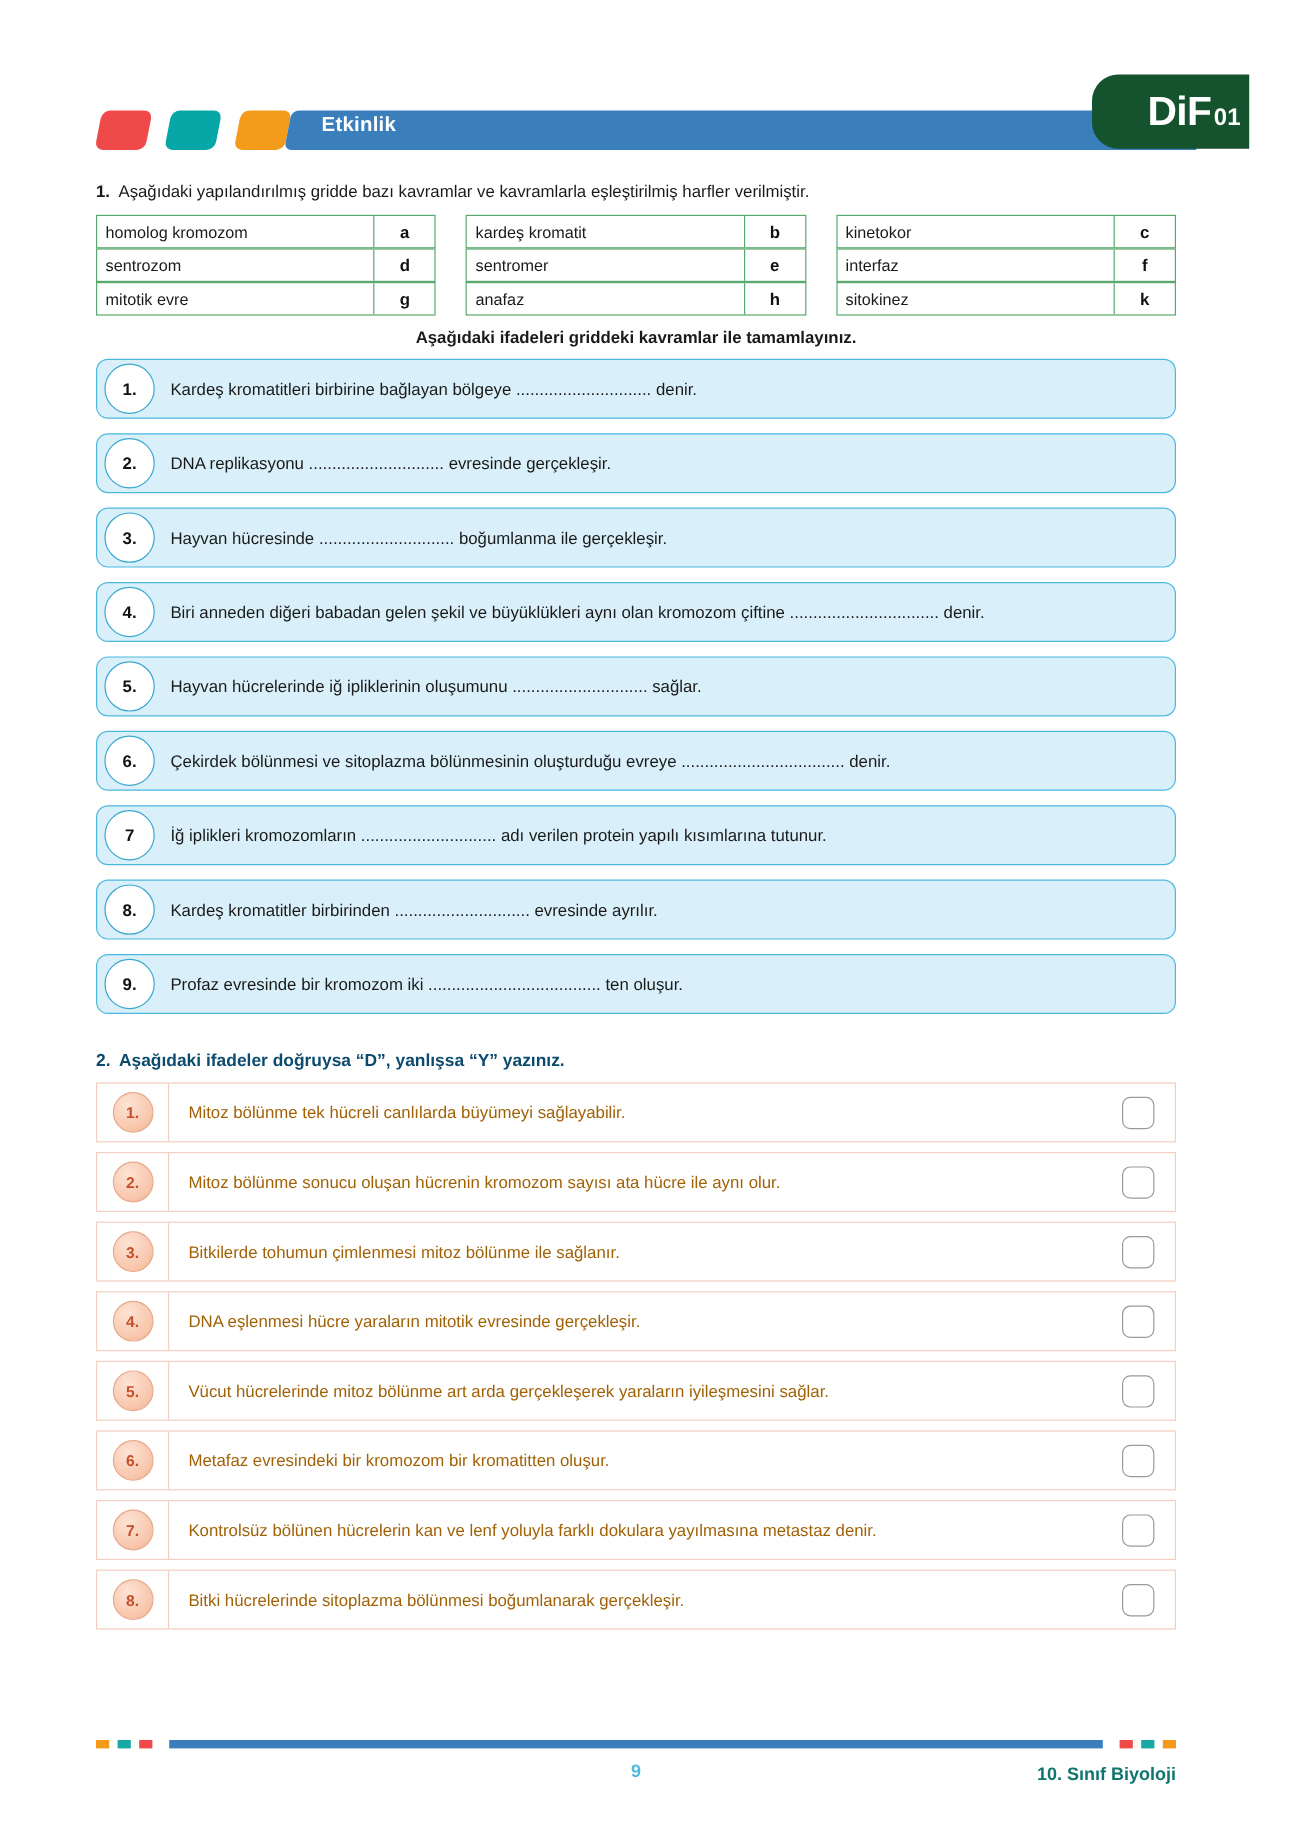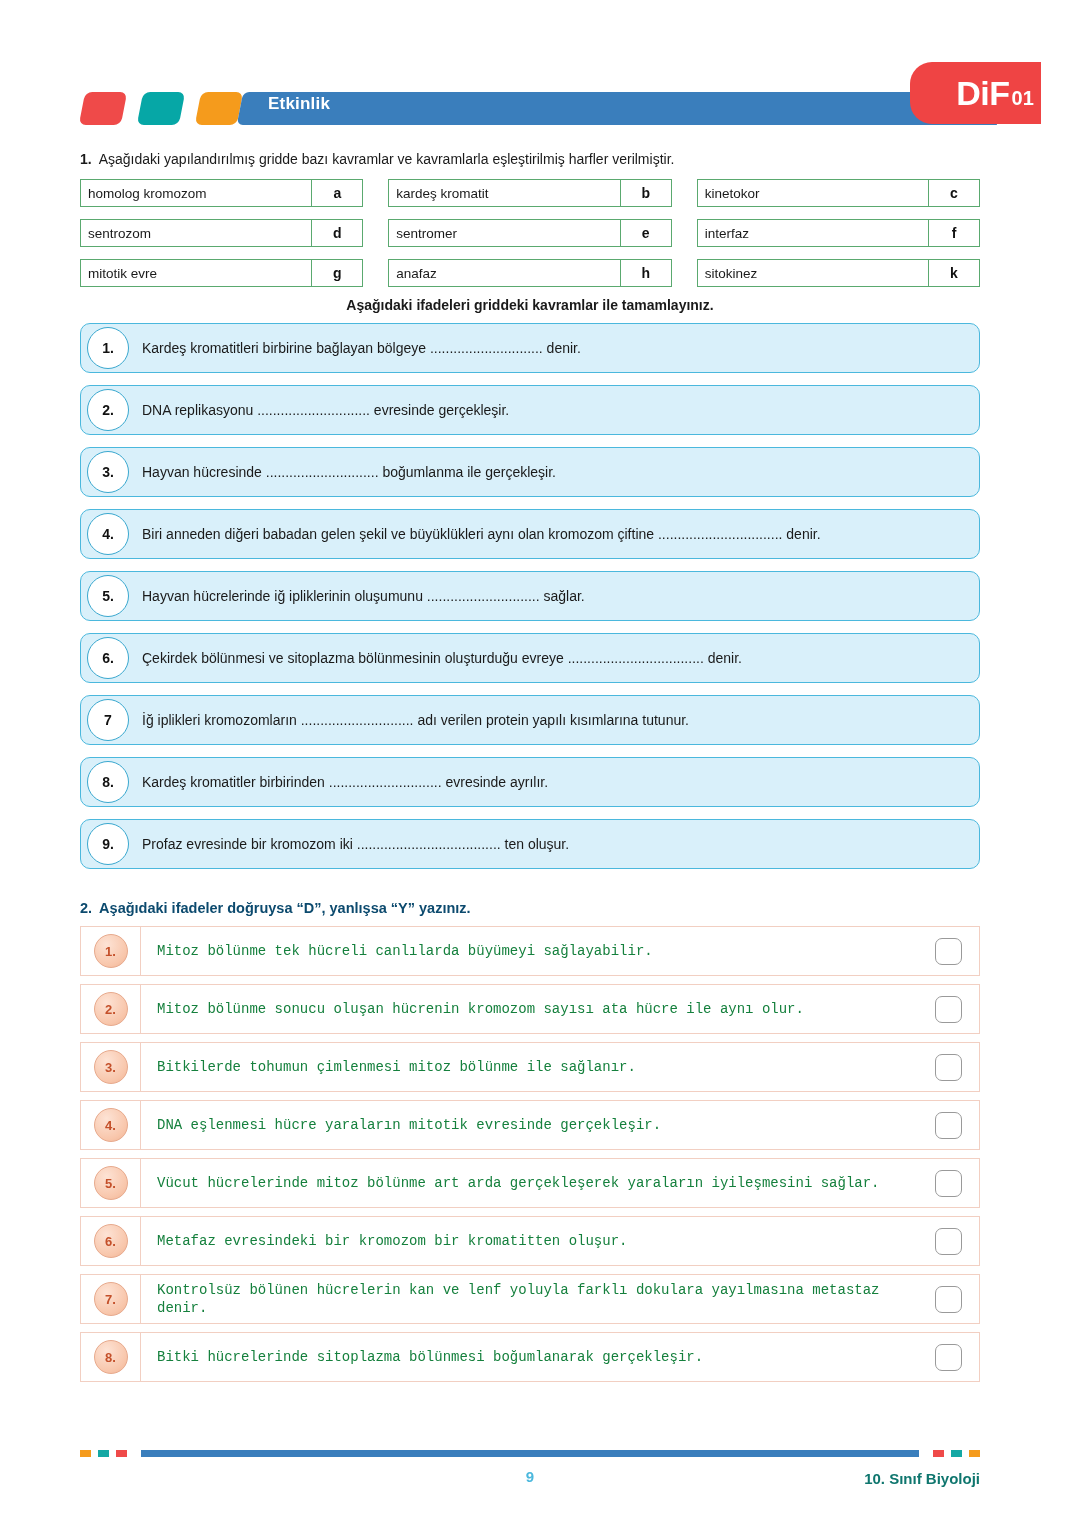--- a/index.html
+++ b/index.html
@@ -49,21 +49,21 @@
     font-size: 17px;
     font-weight: bold;
     color: #ffffff;
     letter-spacing: .2px;
   }
 
   .dif-badge {
     position: absolute;
     right: 0; top: 0;
     width: 170px; height: 62px;
-    background: #ef4444;
+    background: #14532d;
     border-radius: 22px 0 0 22px;
     display: flex;
     align-items: center;
     justify-content: center;
   }
   .dif-main {
     font-size: 34px;
     font-weight: bold;
     color: #ffffff;
     letter-spacing: -0.5px;
@@ -93,21 +93,21 @@
     line-height: 1.3;
   }
   .q-head .qnum { font-weight: bold; margin-right: 7px; }
 
   
   .grid-wrap {
     display: flex;
     gap: 25px;
     margin-bottom: 0;
   }
-  .grid-col { flex: 1; display: flex; flex-direction: column; gap: 12px; }
+  .grid-col { flex: 1; display: flex; flex-direction: column; gap: 0; }
   .grid-row {
     display: flex;
     height: 28px;
     border: 1px solid #5aa96f;
   }
   .grid-term {
     flex: 1;
     border-right: 1px solid #5aa96f;
     display: flex; align-items: center;
     padding-left: 7px;
@@ -196,23 +196,22 @@
     border: 1px solid #e7a98c;
     display: flex; align-items: center; justify-content: center;
     font-size: 13px;
     font-weight: bold;
     color: #c4502a;
   }
   .tf-text {
     flex: 1;
     padding-left: 16px;
     font-size: 14px;
-    color: #15803d;
+    color: #a16207;
     line-height: 1.3;
-    font-family: Liberation Mono, monospace;
   }
   .tf-boxcell {
     width: 62px;
     flex: 0 0 62px;
     display: flex; align-items: center; justify-content: center;
   }
   .tf-checkbox {
     width: 27px; height: 27px;
     border: 1.4px solid #9a9a9a;
     border-radius: 7px;

